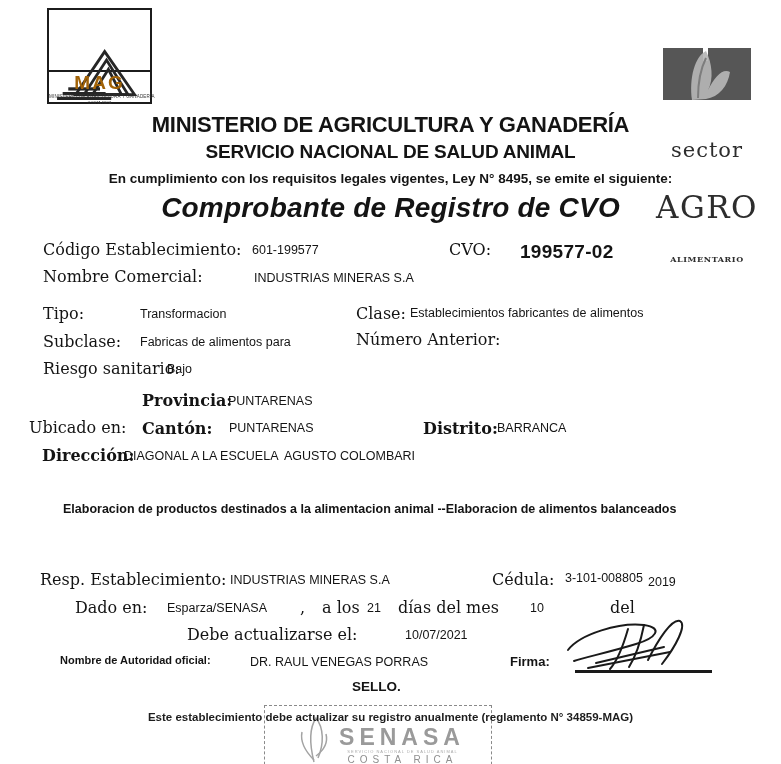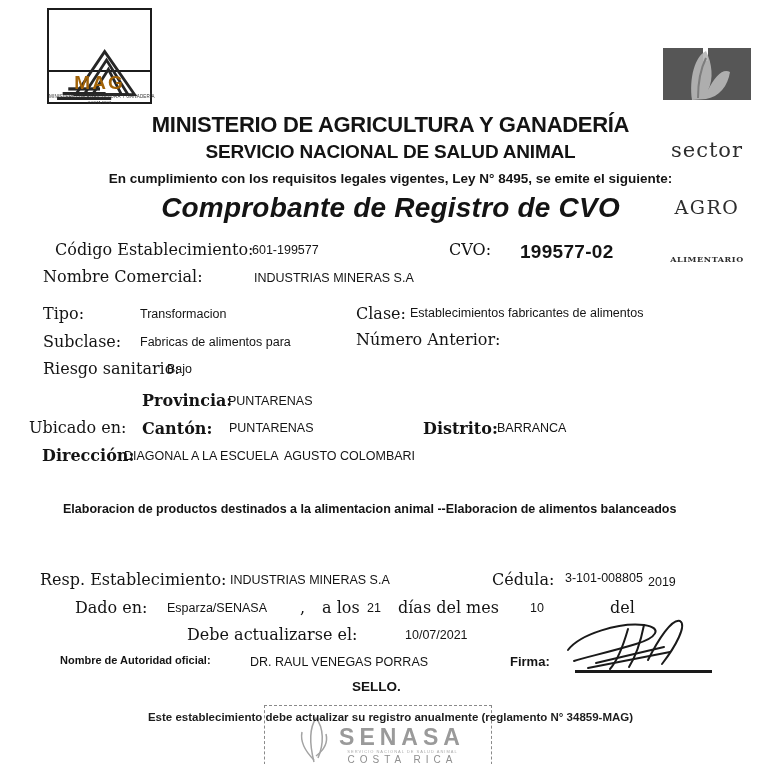--- a/index.html
+++ b/index.html
@@ -22,21 +22,21 @@
   .mag-box{left:47px;top:8px;width:105px;height:96px;border:2.5px solid #1c1c1c;box-sizing:border-box;}
   .mag-top{position:absolute;left:0;top:0;width:100%;height:60px;border-bottom:2px solid #1c1c1c;}
   .mag-acronym{position:absolute;left:0;top:62px;width:100%;text-align:center;
                font-size:19px;font-weight:bold;letter-spacing:2px;color:#a16207;}
   .mag-sub1{position:absolute;left:0;top:84px;width:100%;text-align:center;font-size:4.5px;
             color:#333;letter-spacing:.2px;}
   .mag-sub2{position:absolute;left:0;top:90px;width:100%;text-align:center;font-size:4px;color:#333;}
   
   .agro{left:655px;top:10px;width:104px;text-align:center;}
   .agro-line1{font-family:"DejaVu Serif",serif;font-size:21px;color:#2d2d2d;letter-spacing:1px;line-height:20px;}
-  .agro-line2{font-family:"DejaVu Serif",serif;font-size:19px;color:#2d2d2d;letter-spacing:1.5px;line-height:22px;}
+  .agro-line2{font-family:"DejaVu Serif",serif;font-size:31px;color:#2d2d2d;letter-spacing:1.5px;line-height:22px;}
   .agro-line3{font-family:"DejaVu Serif",serif;font-size:8px;font-weight:bold;color:#2d2d2d;letter-spacing:.6px;line-height:10px;}
   
   .sig-line{position:absolute;left:575px;top:670px;width:137px;height:2.5px;background:#1a1a1a;}
   
   .stamp-box{position:absolute;left:264px;top:705px;width:228px;height:70px;
              border:1.5px dashed #8a8a8a;box-sizing:border-box;}
   .stamp-senasa{position:absolute;left:322px;top:724px;width:160px;text-align:center;
                 font-size:23px;letter-spacing:5px;color:#9a9a9a;font-weight:bold;
                 font-family:"Liberation Sans",sans-serif;}
   .stamp-small{position:absolute;left:330px;top:749px;width:145px;text-align:center;
@@ -80,21 +80,21 @@
     <div class="agro-line1">sector</div>
     <div class="agro-line2">AGRO</div>
     <div class="agro-line3">ALIMENTARIO</div>
   </div>
 
   <div class="abs hdr h-ministry" style="top:112px;">MINISTERIO DE AGRICULTURA Y GANADERÍA</div>
   <div class="abs hdr h-service" style="top:141px;">SERVICIO NACIONAL DE SALUD ANIMAL</div>
   <div class="abs hdr h-notice" style="top:171px;">En cumplimiento con los requisitos legales vigentes, Ley N° 8495, se emite el siguiente:</div>
   <div class="abs hdr h-title" style="top:192px;">Comprobante de Registro de CVO</div>
 
-  <span class="abs lserif" style="left:55px;top:240px;">Código Establecimiento:</span>
+  <span class="abs lserif" style="left:43px;top:240px;">Código Establecimiento:</span>
   <span class="abs val" style="left:252px;top:243px;">601-199577</span>
   <span class="abs lserif" style="left:449px;top:240px;">CVO:</span>
   <span class="abs val-b" style="left:520px;top:241px;">199577-02</span>
 
   <span class="abs lserif" style="left:43px;top:267px;">Nombre Comercial:</span>
   <span class="abs val" style="left:254px;top:271px;">INDUSTRIAS MINERAS S.A</span>
 
   <span class="abs lserif" style="left:43px;top:304px;">Tipo:</span>
   <span class="abs val" style="left:140px;top:307px;">Transformacion</span>
   <span class="abs lserif" style="left:356px;top:304px;">Clase:</span>

